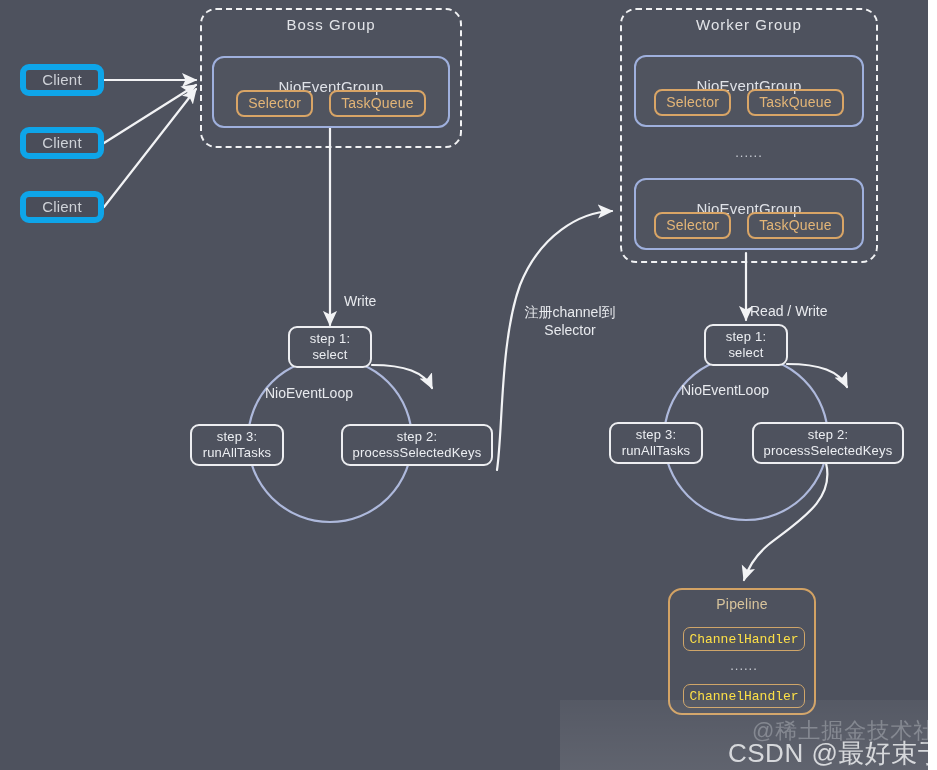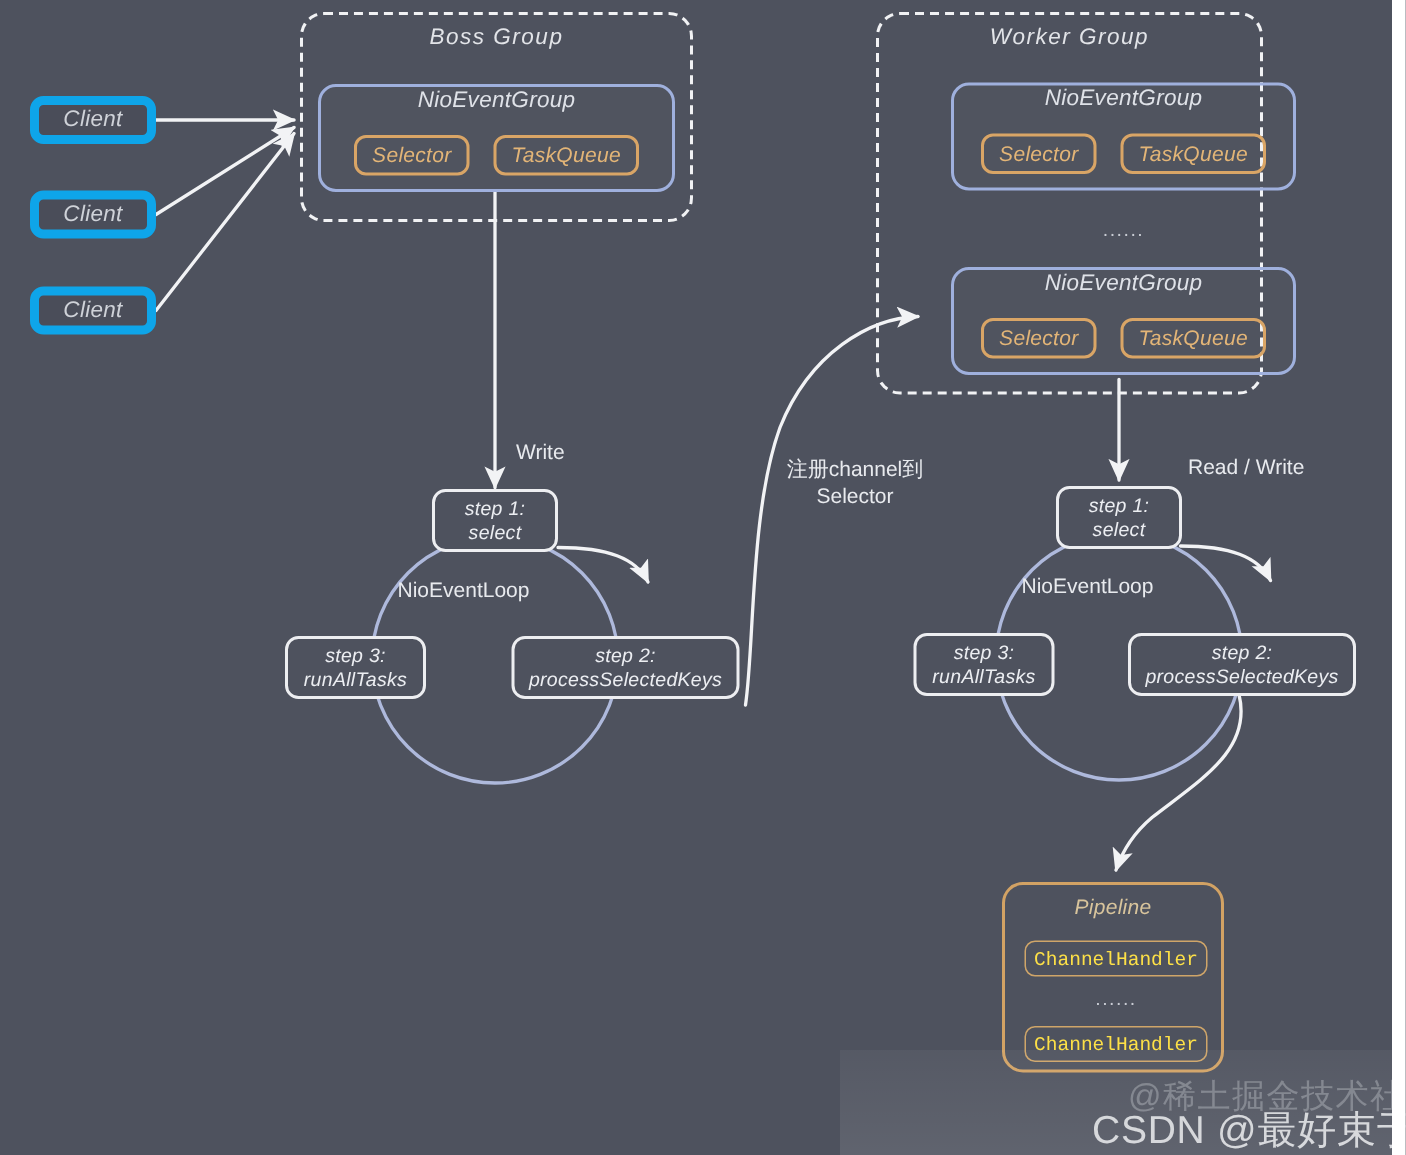--- a/index.html
+++ b/index.html
@@ -23,40 +23,39 @@
   
   .node{
     position:absolute;
     box-sizing:border-box;
     display:flex;flex-direction:column;
     align-items:center;justify-content:center;
     text-align:left;
     color:#d9dbe0;
     letter-spacing:.2px;
     line-height:1.18;
-    font-style:italic;
   }
 
   
   .group-dashed{
     border:2px dashed #f1f2f4;
     border-radius:16px;
     justify-content:flex-start;
     padding-top:6px;
   }
   .group-title{
     font-size:15px;color:#e2e4e8;letter-spacing:1px;
   }
 
   
   .evgroup{
     border:2px solid #9fb0dd;
     border-radius:12px;
     justify-content:flex-start;
-    padding-top:0;
+    padding-top:20px;
     background:rgba(255,255,255,0.012);
   }
   .evgroup-title{font-size:15px;color:#dfe2e8;}
 
   .chip-row{
     position:absolute;left:0;right:0;
     display:flex;justify-content:center;gap:16px;
   }
   .chip{
     box-sizing:border-box;
@@ -205,21 +204,21 @@
     <span class="group-title">Boss Group</span>
   </div>
   <div class="node evgroup" style="left:212px;top:56px;width:238px;height:72px;">
     <span class="evgroup-title">NioEventGroup</span>
     <div class="chip-row" style="top:32px;">
       <span class="chip">Selector</span>
       <span class="chip">TaskQueue</span>
     </div>
   </div>
 
-  <div class="node group-dashed" style="left:584px;top:8px;width:258px;height:255px;">
+  <div class="node group-dashed" style="left:620px;top:8px;width:258px;height:255px;">
     <span class="group-title">Worker Group</span>
   </div>
 
   <div class="node evgroup" style="left:634px;top:55px;width:230px;height:72px;">
     <span class="evgroup-title">NioEventGroup</span>
     <div class="chip-row" style="top:32px;">
       <span class="chip">Selector</span>
       <span class="chip">TaskQueue</span>
     </div>
   </div>
@@ -251,21 +250,21 @@
   <div class="node step" style="left:190px;top:424px;width:94px;height:42px;">
     <span class="l1">step 3:</span>
     <span class="l2">runAllTasks</span>
   </div>
 
   <div class="label" style="left:505px;top:303px;width:130px;text-align:center;">
     <span>注册channel到</span><br>
     <span>Selector</span>
   </div>
 
-  <div class="label" style="left:792px;top:302px;">Read / Write</div>
+  <div class="label" style="left:750px;top:302px;">Read / Write</div>
 
   <div class="node step" style="left:704px;top:324px;width:84px;height:42px;">
     <span class="l1">step 1:</span>
     <span class="l2">select</span>
   </div>
 
   <div class="label" style="left:681px;top:381px;">NioEventLoop</div>
 
   <div class="node step" style="left:752px;top:422px;width:152px;height:42px;">
     <span class="l1">step 2:</span>

